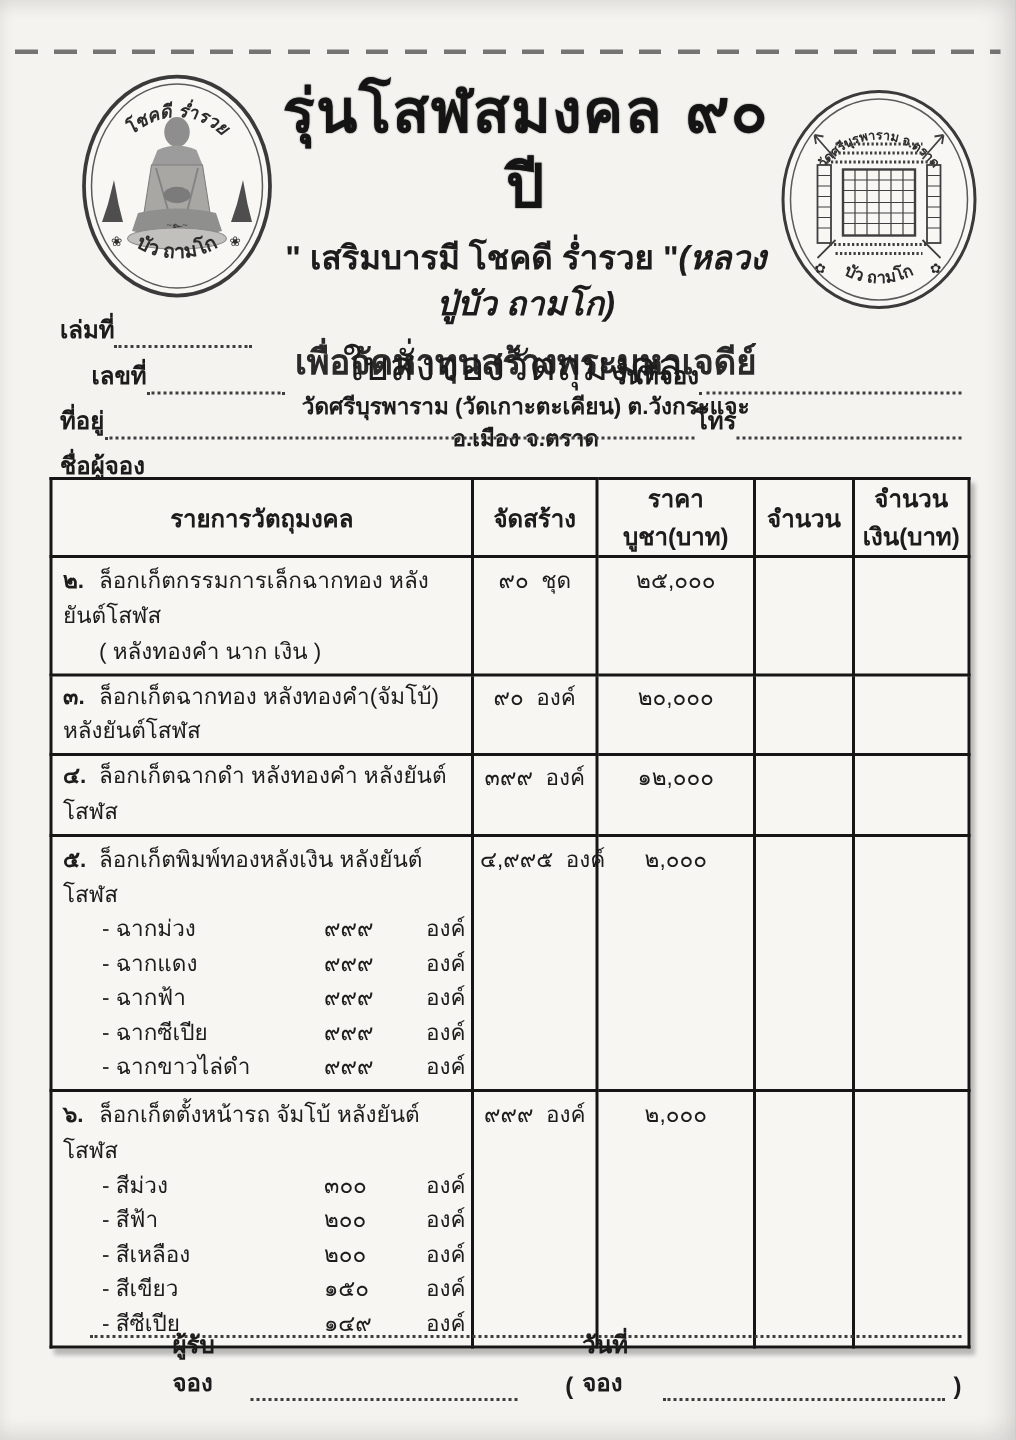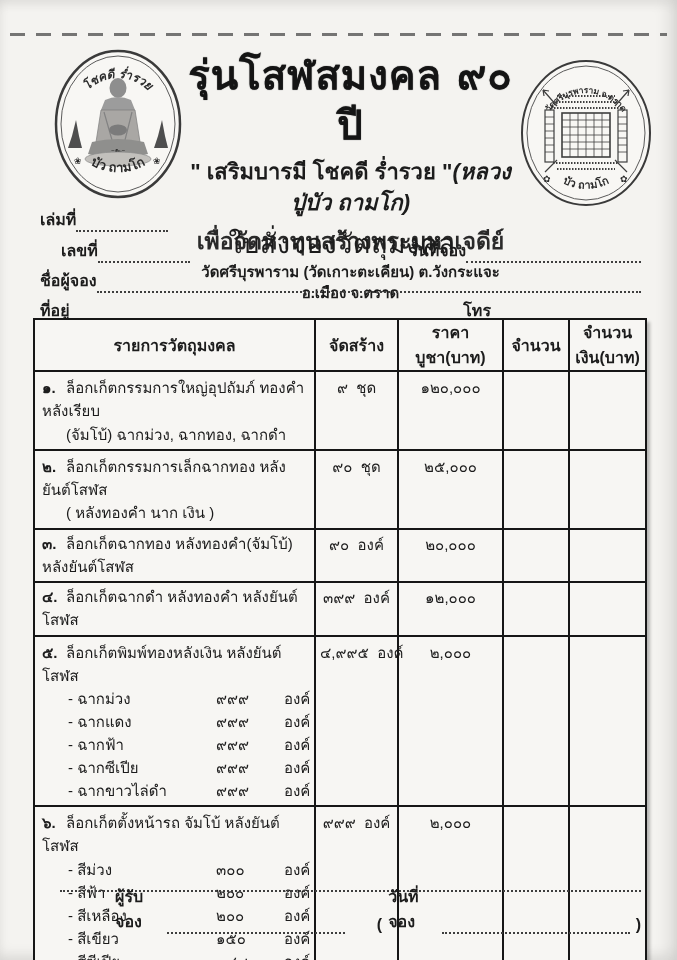--- a/index.html
+++ b/index.html
@@ -175,28 +175,28 @@
     <div class="fh-row row-docno">
       <span>เลขที่</span>
       <span class="dots w90"></span>
       <span class="form-title">ใบสั่งจองวัตถุมงคล</span>
       <span class="right-group">
         <span>วันที่จอง</span>
         <span class="dots w175"></span>
       </span>
     </div>
     <div class="fh-row tall">
-      <span>ชื่อผู้จอง</span>
-      <span class="dots grow"></span>
-    </div>
-    <div class="fh-row tall">
       <span>ที่อยู่</span>
       <span class="dots grow"></span>
       <span>โทร</span>
       <span class="dots w150"></span>
+    </div>
+    <div class="fh-row tall">
+      <span>ชื่อผู้จอง</span>
+      <span class="dots grow"></span>
     </div>
   </div>
 
   <table class="order-table">
     <colgroup>
       <col style="width:281px">
         <col style="width:83px">
         <col style="width:105px">
         <col style="width:66px">
         <col style="width:77px">
@@ -204,30 +204,20 @@
     <thead>
       <tr>
         <th>รายการวัตถุมงคล</th>
         <th>จัดสร้าง</th>
         <th>ราคาบูชา(บาท)</th>
         <th>จำนวน</th>
         <th>จำนวนเงิน(บาท)</th>
       </tr>
     </thead>
     <tbody>
-      <tr class="h55">
-        <td class="desc">
-          <div><span class="row-no">๑.</span><span>ล็อกเก็ตกรรมการใหญ่อุปถัมภ์ ทองคำหลังเรียบ</span></div>
-          <div class="desc-line2">(จัมโบ้) ฉากม่วง, ฉากทอง, ฉากดำ</div>
-        </td>
-        <td class="made-cell">๙  ชุด</td>
-        <td class="price-cell">๑๒๐,๐๐๐</td>
-        <td class="qty-cell"></td>
-        <td class="amt-cell"></td>
-      </tr>
       <tr class="h52">
         <td class="desc">
           <div><span class="row-no">๒.</span><span>ล็อกเก็ตกรรมการเล็กฉากทอง หลังยันต์โสฬส</span></div>
           <div class="desc-line2">( หลังทองคำ นาก เงิน )</div>
         </td>
         <td class="made-cell">๙๐  ชุด</td>
         <td class="price-cell">๒๕,๐๐๐</td>
         <td class="qty-cell"></td>
         <td class="amt-cell"></td>
       </tr>

